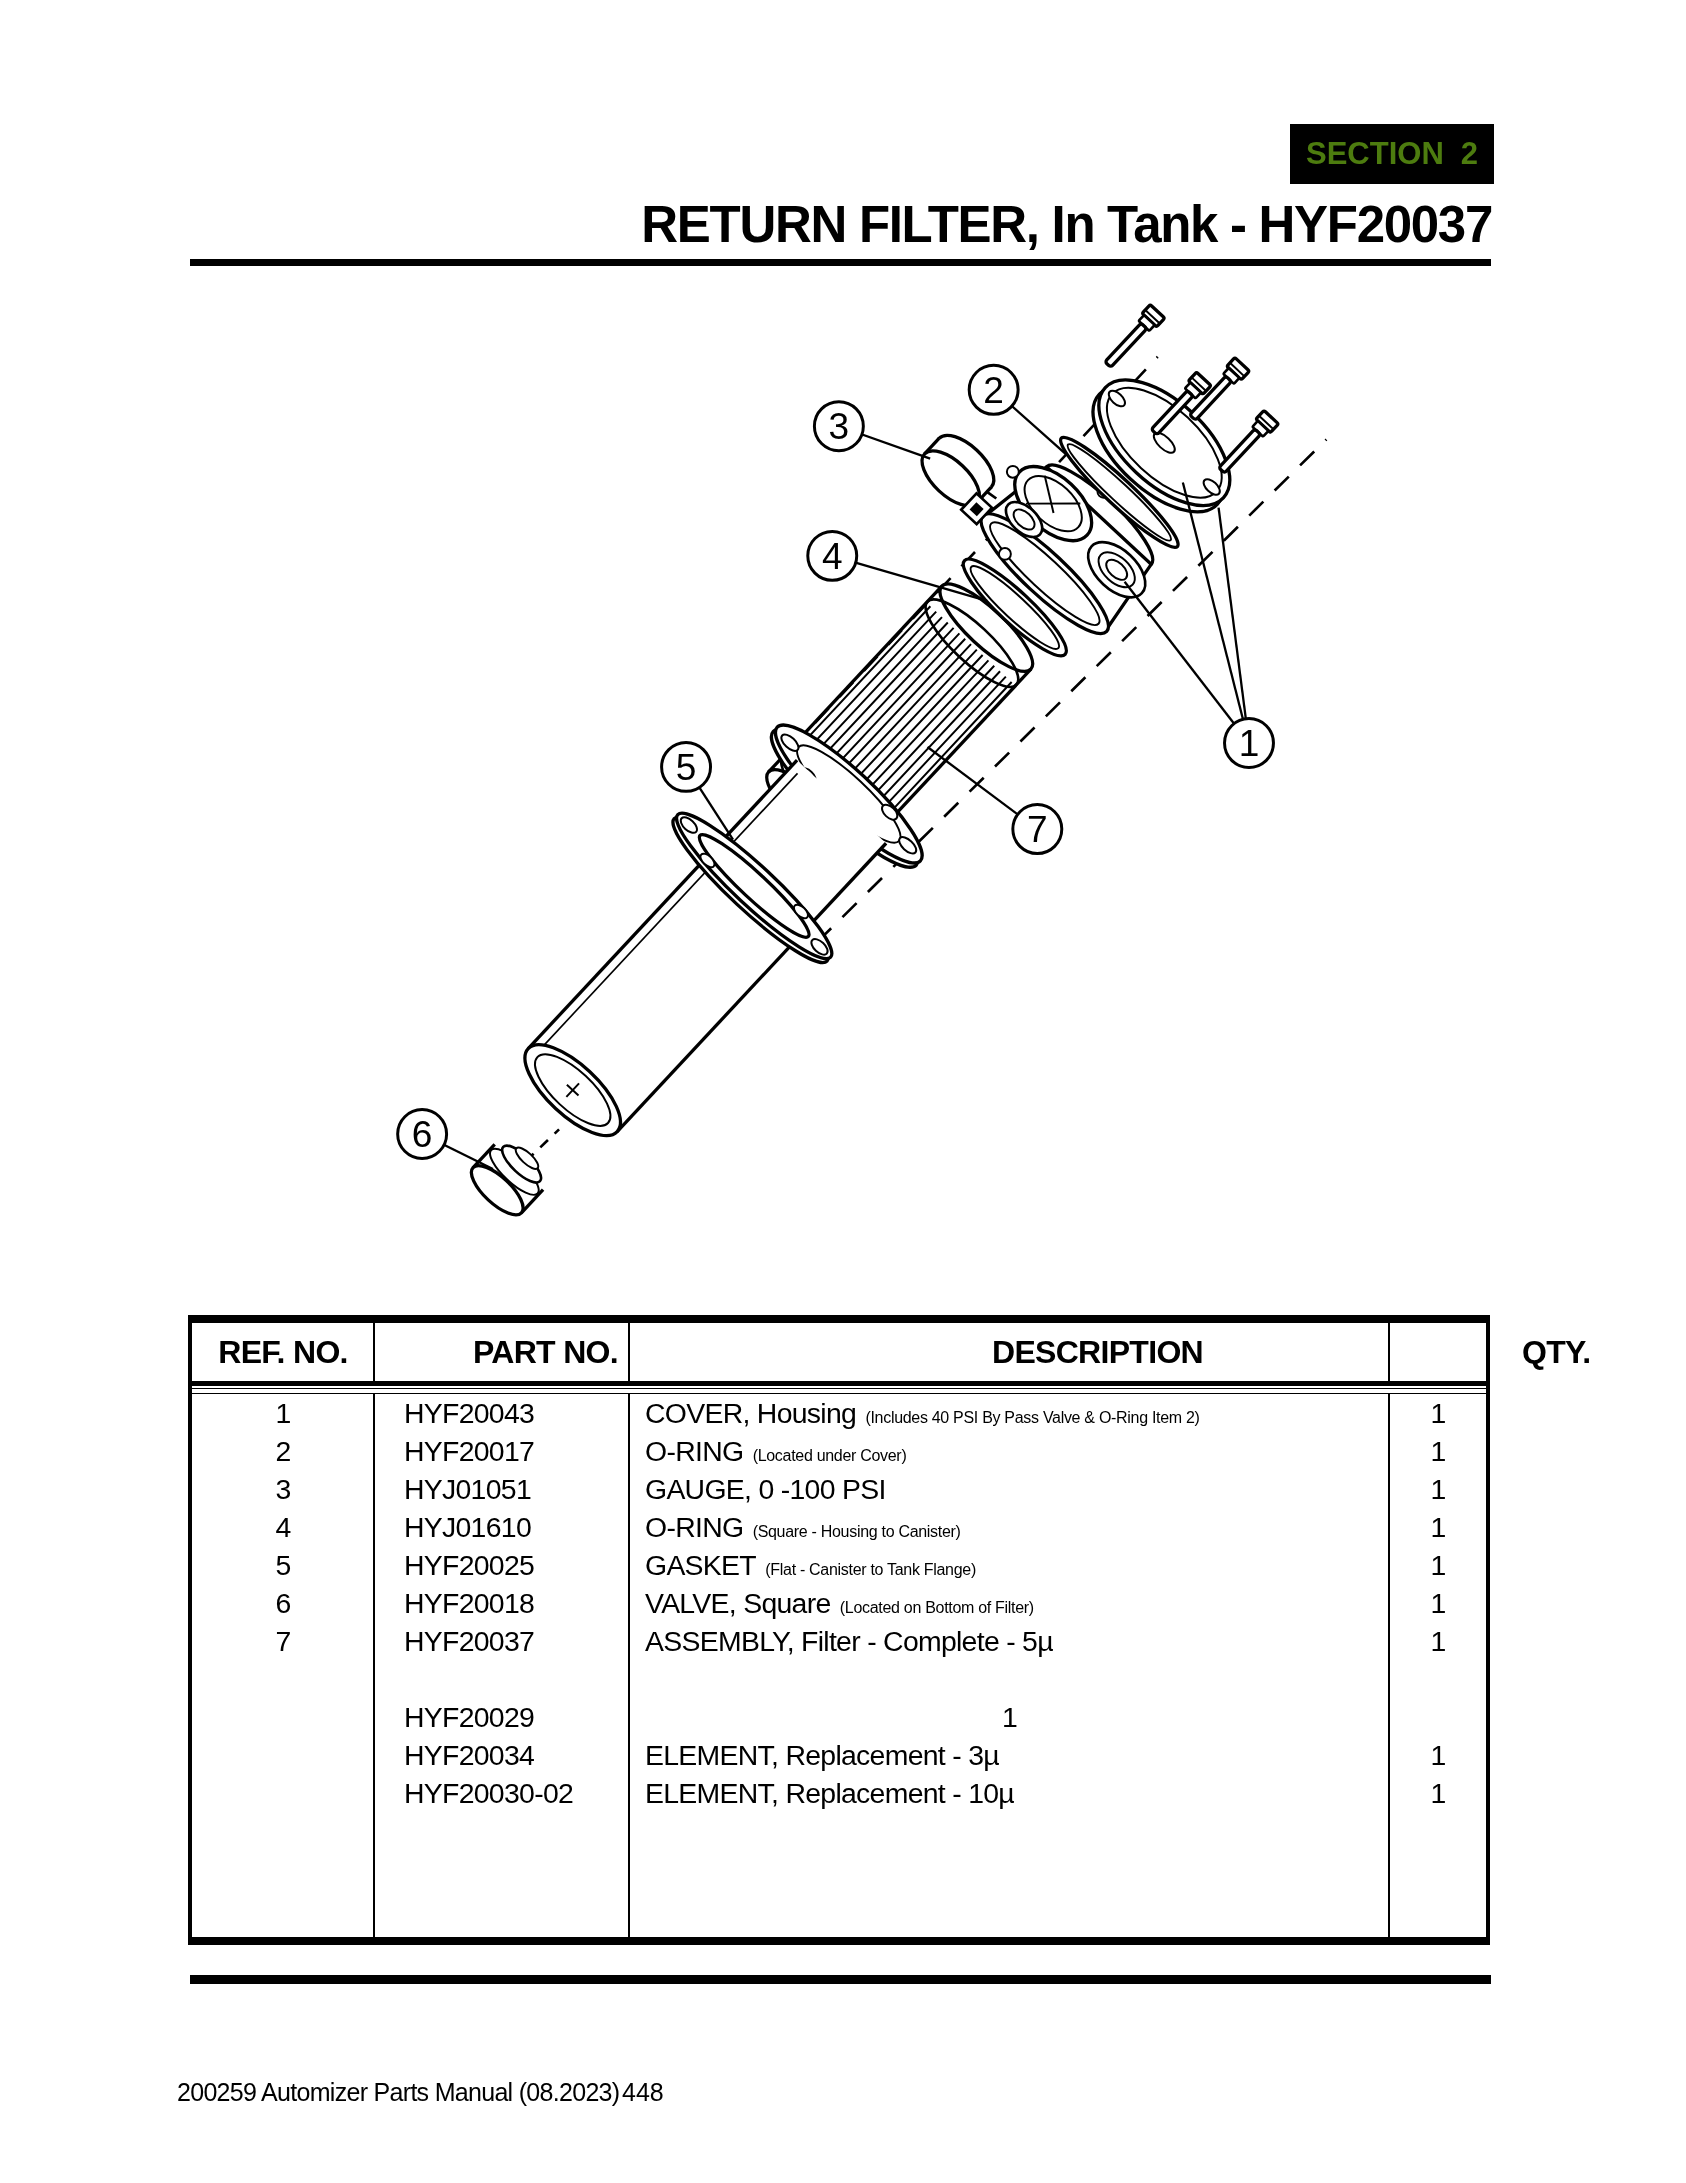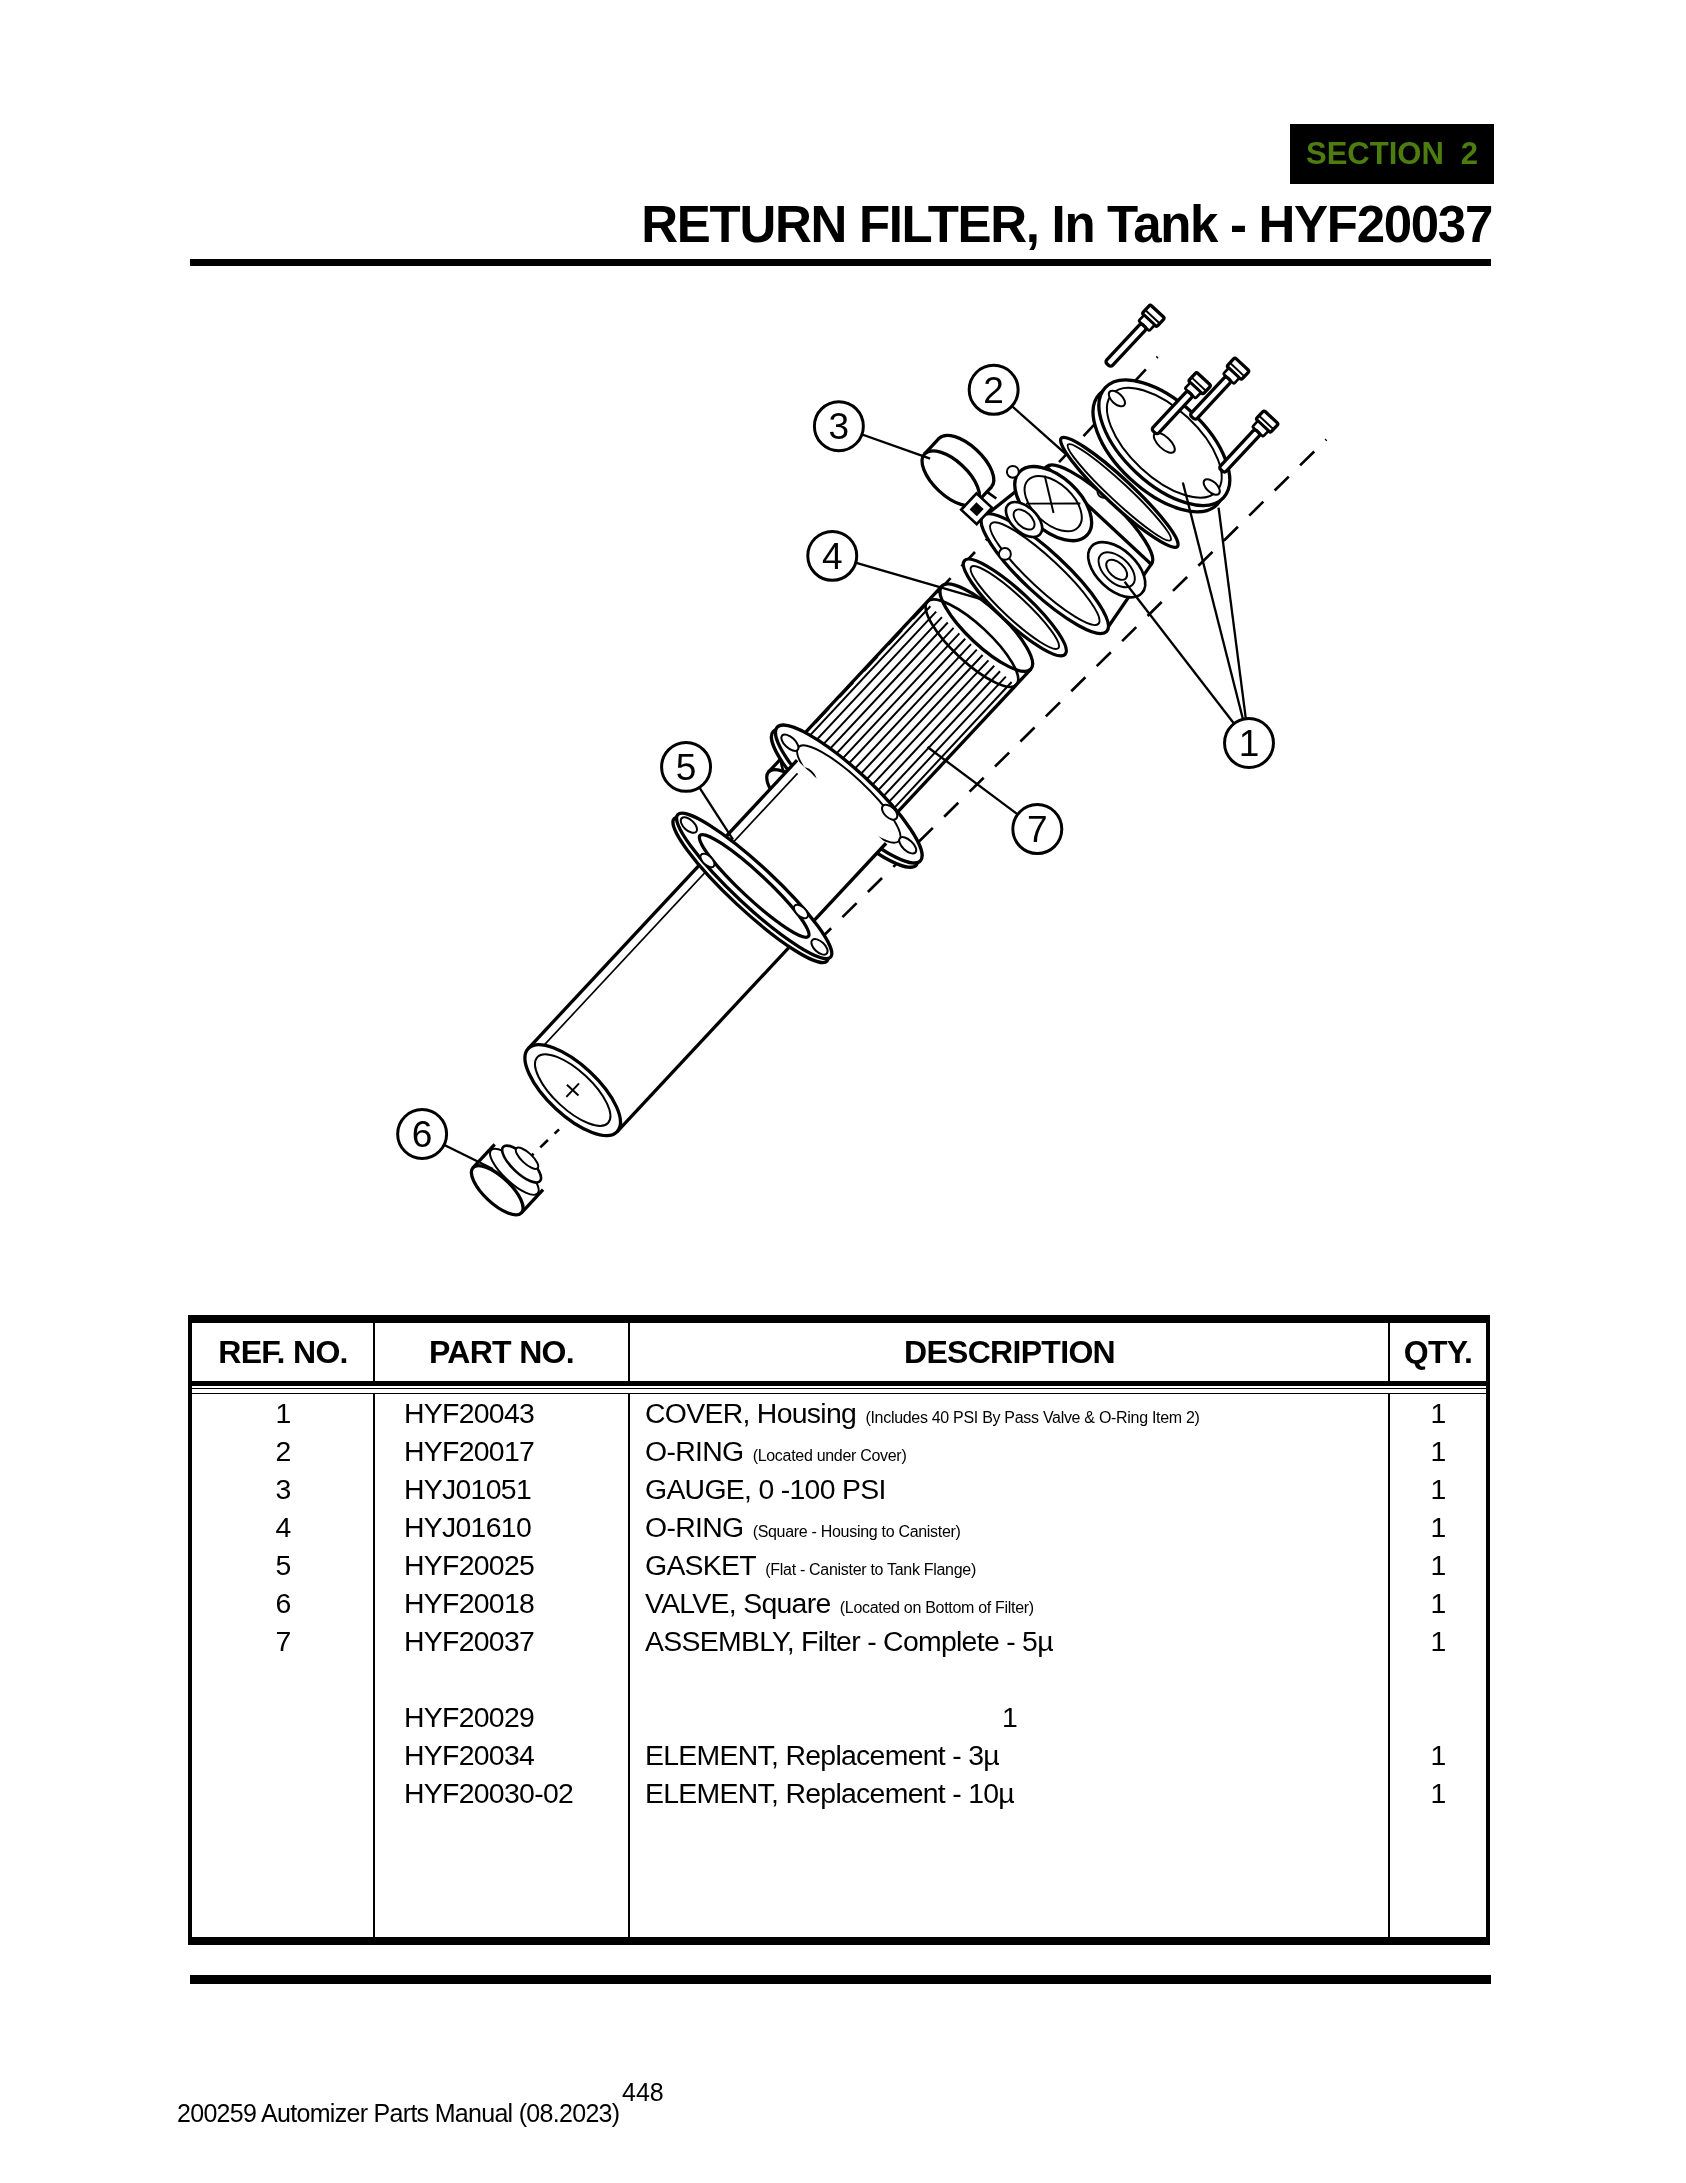--- a/index.html
+++ b/index.html
@@ -28,41 +28,41 @@
   #parts-table{
     position:absolute;left:188px;top:1315px;width:1302px;height:630px;
     border:4px solid #000;border-top-width:8px;border-bottom-width:8px;
     box-sizing:border-box;
   }
   .vline{position:absolute;top:0;bottom:0;width:2px;background:#000;}
   #vl1{left:181px;} #vl2{left:436px;} #vl3{left:1196px;}
   #thead{
     position:absolute;left:0;top:0;width:100%;height:58px;
     display:grid;grid-template-columns:182px 255px 761px 1fr;
-    align-items:center;font-weight:bold;font-size:32px;letter-spacing:-0.7px;
+    align-items:center;font-weight:bold;font-size:32px;letter-spacing:-0.7px;gap:44px;
   }
   #thead .th{text-align:center;}
   #head-sep{
     position:absolute;left:0;top:58px;width:100%;height:12.6px;box-sizing:border-box;
     border-top:5.3px solid #000;border-bottom:1.3px solid #000;
     background:linear-gradient(#fff 0 2px,#000 2px 3.3px,#fff 3.3px 100%);
   }
   #tbody{position:absolute;left:0;top:71px;width:100%;}
   .tr{
     display:grid;grid-template-columns:182px 255px 761px 1fr;height:38px;
     align-items:center;font-size:28.4px;letter-spacing:-0.7px;
   }
   .c-ref{text-align:center;}
   .c-part{padding-left:30px;white-space:nowrap;}
   .c-desc{padding-left:16px;display:flex;align-items:baseline;white-space:nowrap;}
   .c-qty{text-align:center;}
   .dn{font-size:16px;margin-left:9.3px;letter-spacing:-0.3px;}
   
   #bottom-rule{position:absolute;left:190px;top:1975px;width:1301px;height:8.6px;background:#000;}
-  #footer-left{position:absolute;left:177px;top:2078px;font-size:25px;letter-spacing:-0.7px;margin-top:21px;}
+  #footer-left{position:absolute;left:177px;top:2078px;font-size:25px;letter-spacing:-0.7px;}
   #footer-page{position:absolute;left:622px;top:2078px;font-size:25px;}
 </style>
 </head>
 <body>
 
 <div id="page">
 
   <div id="section-box">
     <span>SECTION</span>
     <span>2</span>

